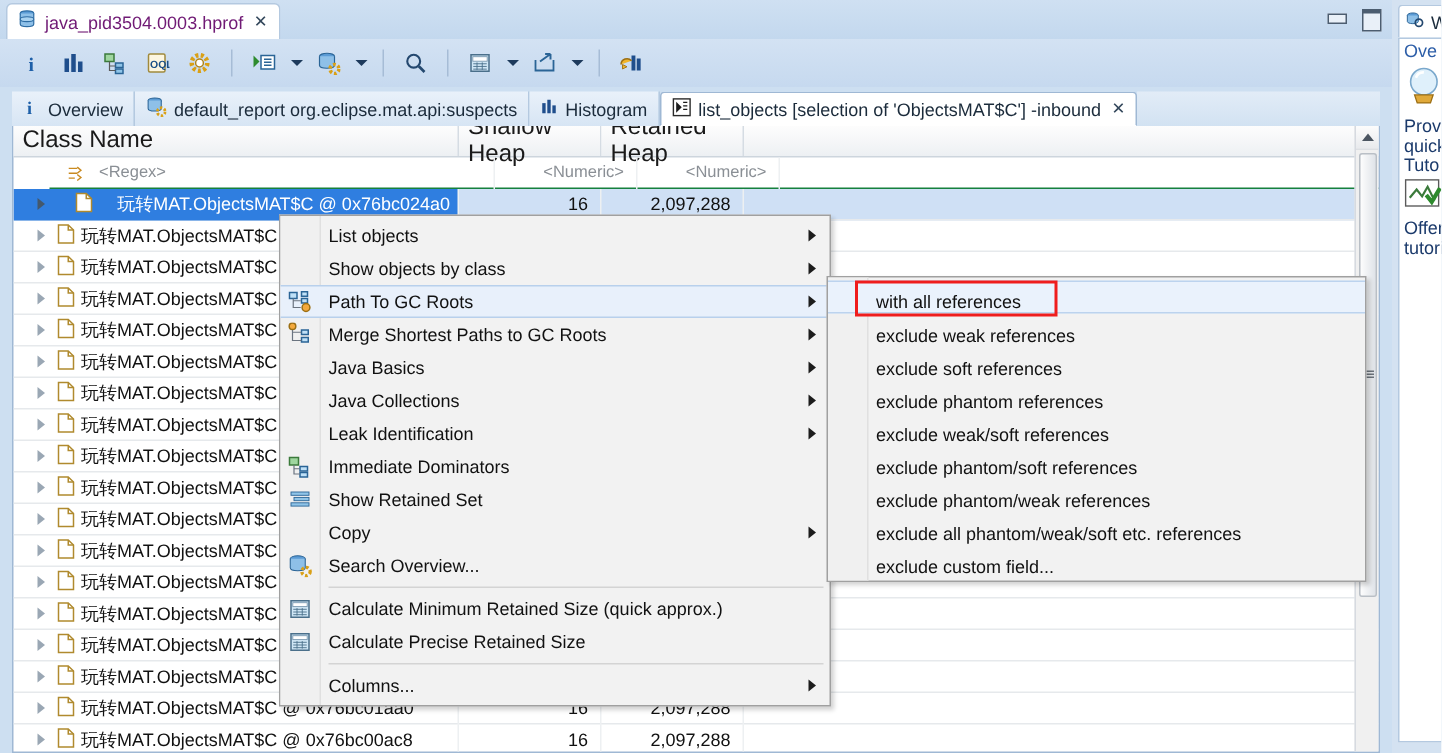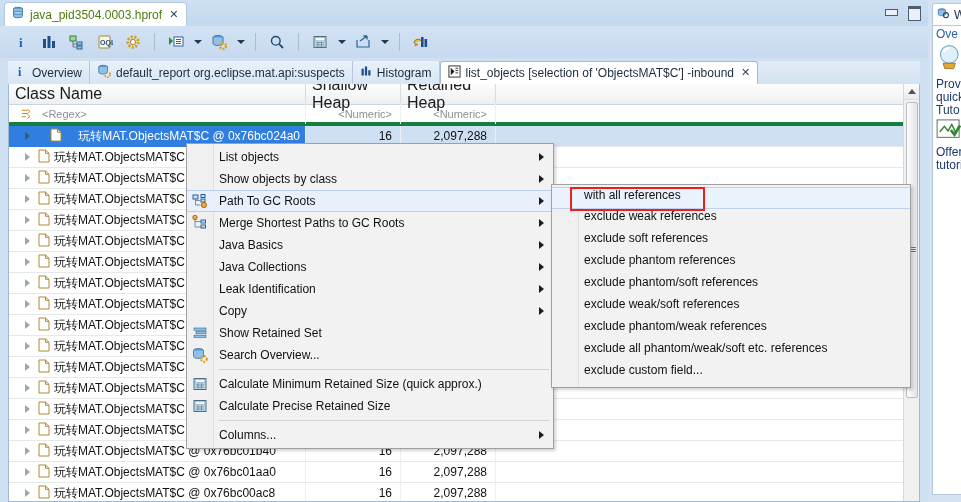--- a/index.html
+++ b/index.html
@@ -35,21 +35,21 @@
     left: 4px; top: 2px;
     height: 24px;
     padding: 0 8px 0 6px;
     display: flex; align-items: center; gap: 5px;
     background: #ffffff;
     border: 1px solid #b4c9e0;
     border-bottom: none;
     border-radius: 4px 4px 0 0;
   }
   .editor-tab .tab-title {
-    font-size: 12px; color: #4d7c0f;
+    font-size: 12px; color: #701a75;
     white-space: nowrap;
   }
   .tab-close {
     font-size: 11px; color: #33475b; cursor: default;
     margin-left: 2px;
   }
   .win-buttons {
     position: absolute;
     right: 8px; top: 5px;
     display: flex; gap: 10px; align-items: center;
@@ -146,21 +146,21 @@
   .th.c0 { width: 297px; }
   .th.c1 { width: 95px; justify-content: flex-end; }
   .th.c2 { width: 95px; justify-content: flex-end; }
   .th.c3 { flex: 1; border-right: none; }
 
   .tbody { position: relative; }
   .trow {
     display: flex; height: 21px; align-items: center;
     border-bottom: 1px solid #e6e9ec;
   }
-  .trow.regex { border-bottom: 4px solid #15803d; }
+  .trow.regex { border-bottom: 1px solid #15803d; margin-left: 24px; }
   .trow.selected .cell.c0 { background: #2f7ee0; color: #fff; justify-content: space-between; }
   .trow.selected { background: #cfe0f5; }
   .cell {
     font-size: 12px; color: #111;
     display: flex; align-items: center;
     height: 21px;
     border-right: 1px solid #edf0f2;
     padding: 0 5px;
     overflow: hidden; white-space: nowrap;
   }
@@ -272,21 +272,21 @@
     z-index: 60;
     padding: 2px 0;
   }
   .sub-gutter {
     position: absolute; left: 0; top: 0; bottom: 0;
     width: 27px; background: #f0f0f0;
     border-right: 1px solid #e0e0e0;
   }
   .smi {
     position: relative; height: 22px;
-    display: flex; align-items: flex-start;
+    display: flex; align-items: flex-end;
     padding-left: 32px;
     font-size: 12px; color: #111;
     white-space: nowrap; z-index: 2;
   }
   .smi.hover {
     background: #eaf2fc;
     border-top: 1px solid #bcd3ee;
     border-bottom: 1px solid #bcd3ee;
   }
 
@@ -846,32 +846,41 @@
           </div>
           <div class="mi">
             <span>Java Collections</span>
             <span class="mi-arrow"></span>
           </div>
           <div class="mi">
             <span>Leak Identification</span>
             <span class="mi-arrow"></span>
           </div>
           <div class="mi">
-            <span>Copy</span>
-            <span class="mi-arrow"></span>
+            <span class="mi-icon"><svg width="16" height="16" viewBox="0 0 16 16">
+                <rect x="1" y="2" width="6" height="5" fill="#9fd69f" stroke="#3b7a3b"></rect>
+                <rect x="8" y="8" width="5" height="3" fill="#bfe0f7" stroke="#2a6496"></rect>
+                <rect x="8" y="12" width="5" height="3" fill="#bfe0f7" stroke="#2a6496"></rect>
+                <path d="M4 7v6h4M4 9.5h4" stroke="#6b7480" stroke-width="0.8" fill="none"></path>
+              </svg></span>
+            <span>Immediate Dominators</span>
           </div>
           <div class="mi">
             <span class="mi-icon"><svg width="16" height="16" viewBox="0 0 16 16">
                 <rect x="2" y="3" width="12" height="2.2" fill="#8fc4e8" stroke="#2a6496" stroke-width="0.6"></rect>
                 <rect x="4" y="6.6" width="10" height="2.2" fill="#8fc4e8" stroke="#2a6496" stroke-width="0.6"></rect>
                 <rect x="2" y="10.2" width="12" height="2.2" fill="#8fc4e8" stroke="#2a6496" stroke-width="0.6"></rect>
               </svg></span>
             <span>Show Retained Set</span>
           </div>
           <div class="mi">
+            <span>Copy</span>
+            <span class="mi-arrow"></span>
+          </div>
+          <div class="mi">
             <span class="mi-icon"><svg width="16" height="16" viewBox="0 0 16 16">
                 <ellipse cx="6.5" cy="3.5" rx="5" ry="2" fill="#5b9bd5" stroke="#2a6496" stroke-width="0.7"></ellipse>
                 <path d="M1.5 3.5v6c0 1.1 2.2 2 5 2s5-.9 5-2v-6" fill="#8ec0e8" stroke="#2a6496" stroke-width="0.7"></path>
                 <circle cx="12" cy="12" r="2.8" fill="none" stroke="#d9a017" stroke-width="2.2" stroke-dasharray="1.8 1.4"></circle>
               </svg></span>
             <span>Search Overview...</span>
           </div>
           <div class="ctx-sep"></div>
           <div class="mi">
             <span class="mi-icon"><svg width="16" height="16" viewBox="0 0 16 16">
@@ -906,24 +915,24 @@
           <div class="smi">
             <span>exclude weak references</span>
           </div>
           <div class="smi">
             <span>exclude soft references</span>
           </div>
           <div class="smi">
             <span>exclude phantom references</span>
           </div>
           <div class="smi">
+            <span>exclude weak/soft references</span>
+          </div>
+          <div class="smi">
             <span>exclude phantom/soft references</span>
-          </div>
-          <div class="smi">
-            <span>exclude weak/soft references</span>
           </div>
           <div class="smi">
             <span>exclude phantom/weak references</span>
           </div>
           <div class="smi">
             <span>exclude all phantom/weak/soft etc. references</span>
           </div>
           <div class="smi">
             <span>exclude custom field...</span>
           </div>

